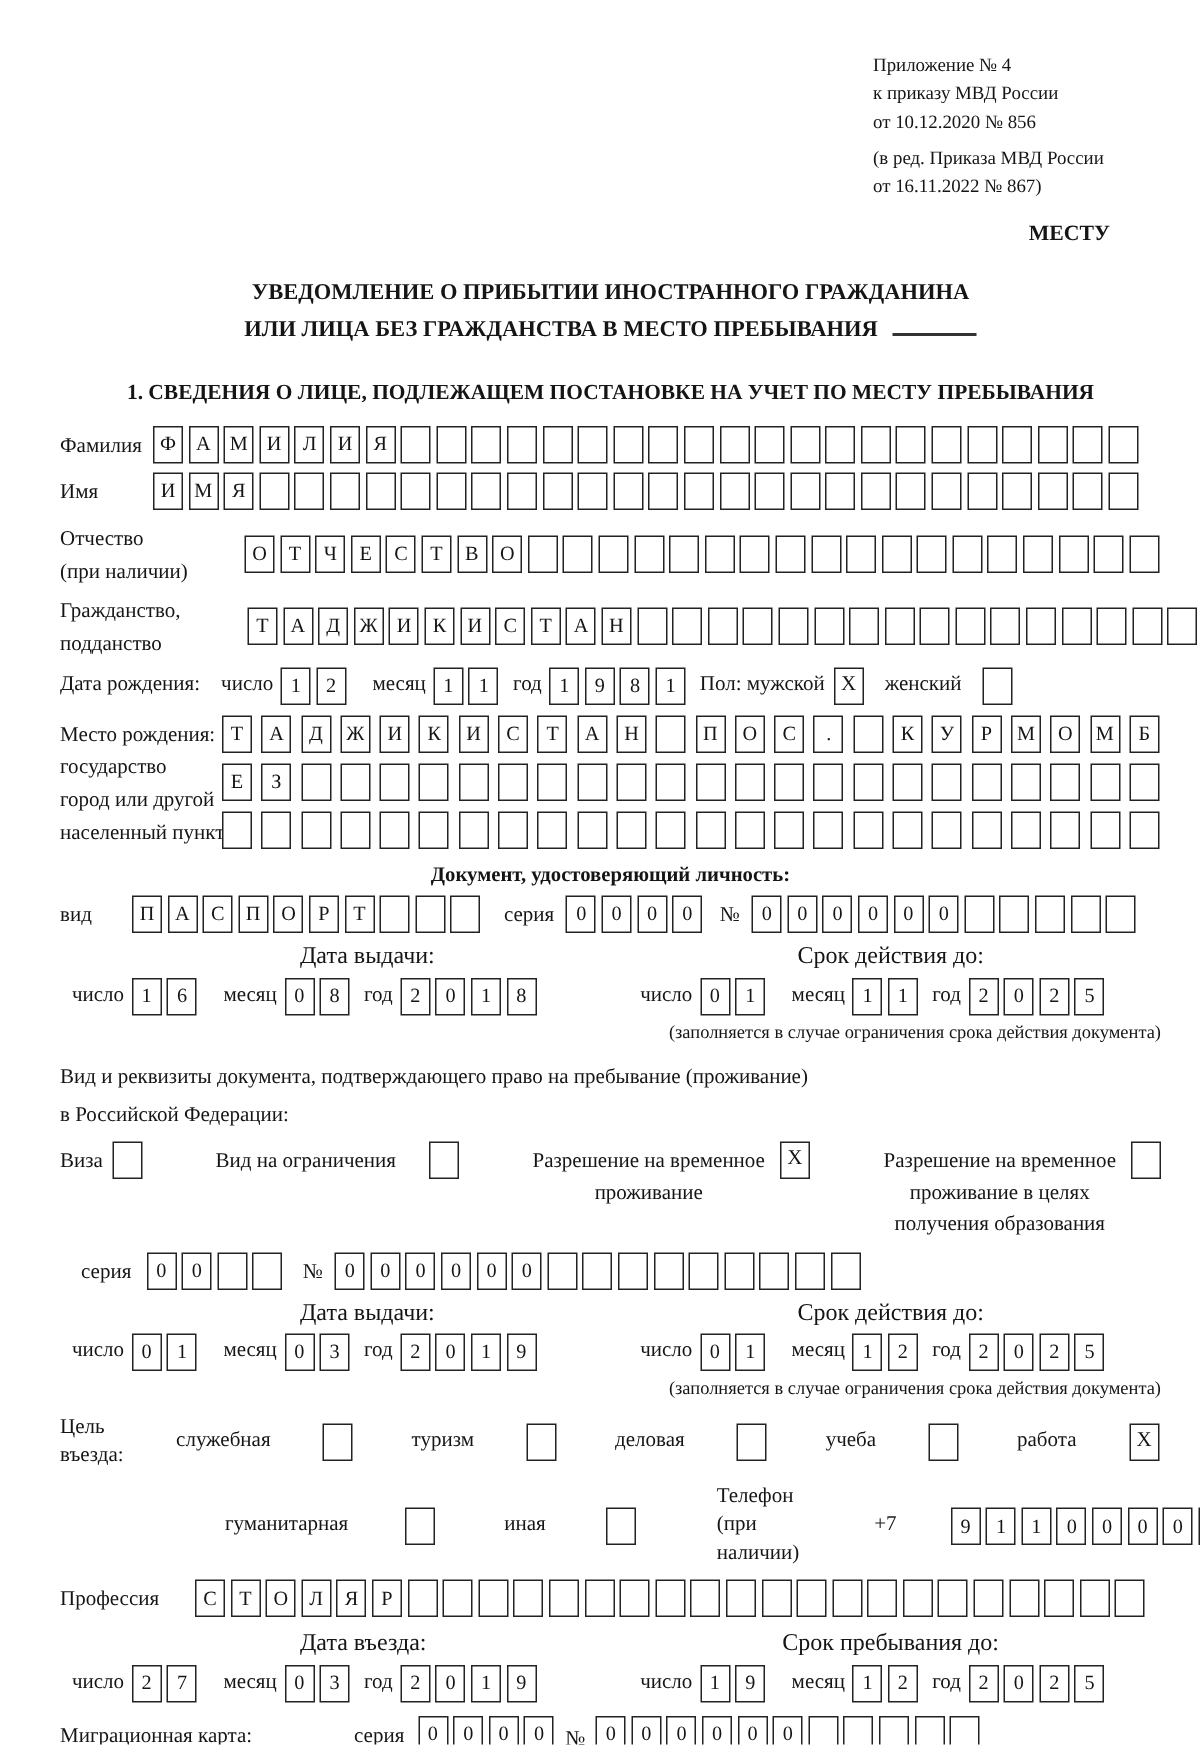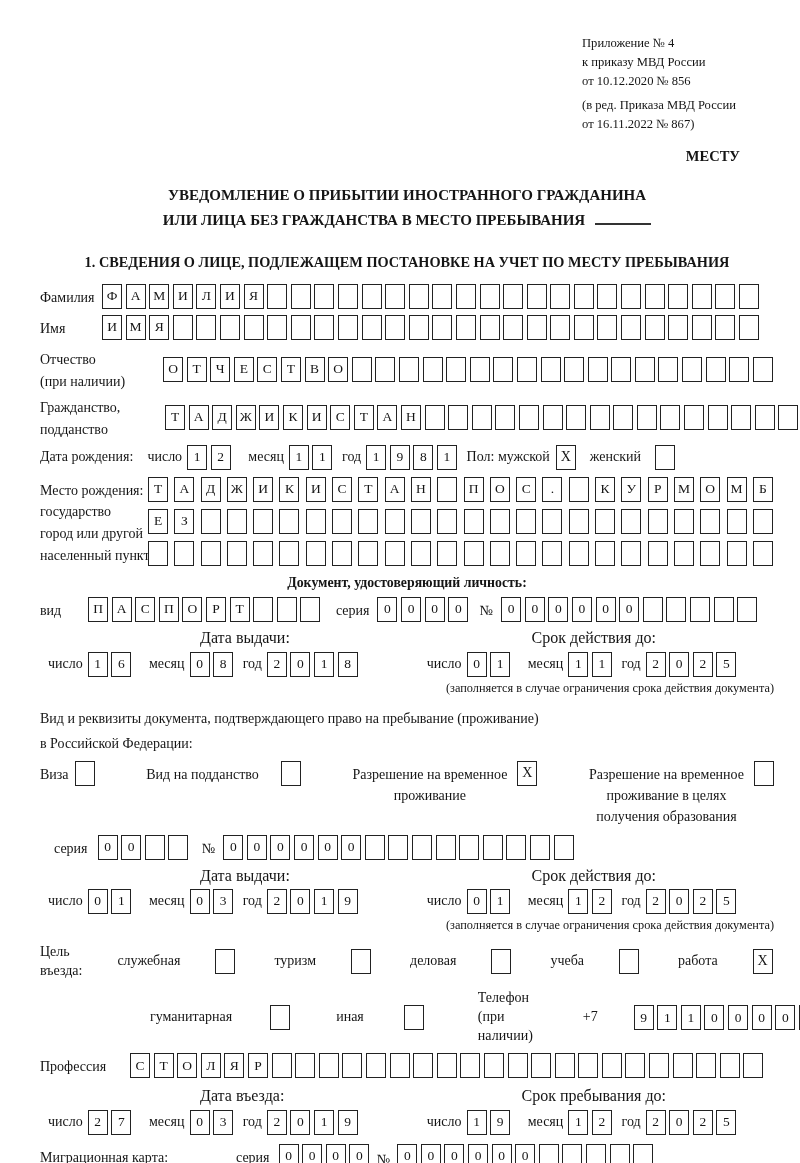--- a/index.html
+++ b/index.html
@@ -449,21 +449,21 @@
 
   <div class="opts">
     <span class="opt">
       <span class="opt-lines">
           <span>Виза</span>
         </span>
       <span class="cb" style="margin-left:6px;"></span>
     </span>
     <span class="opt">
       <span class="opt-lines">
-          <span>Вид на подданство</span>
+          <span>Вид на ограничения</span>
         </span>
       <span class="cb" style="margin-left:22px;"></span>
     </span>
     <span class="opt">
       <span class="opt-lines">
         <span>Разрешение на временное</span>
         <span>проживание</span>
       </span>
       <span class="cb">X</span>
     </span>

